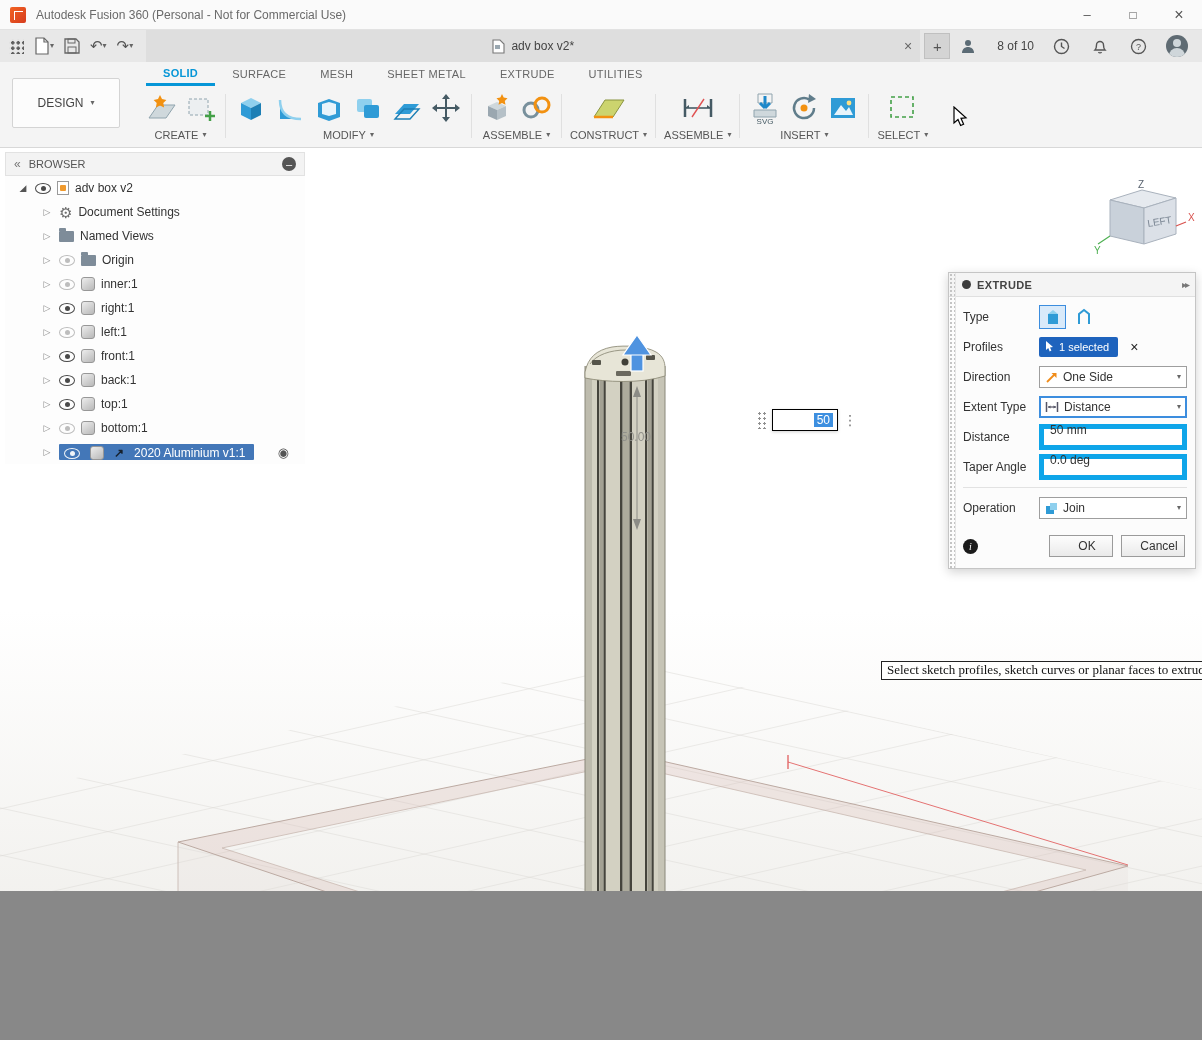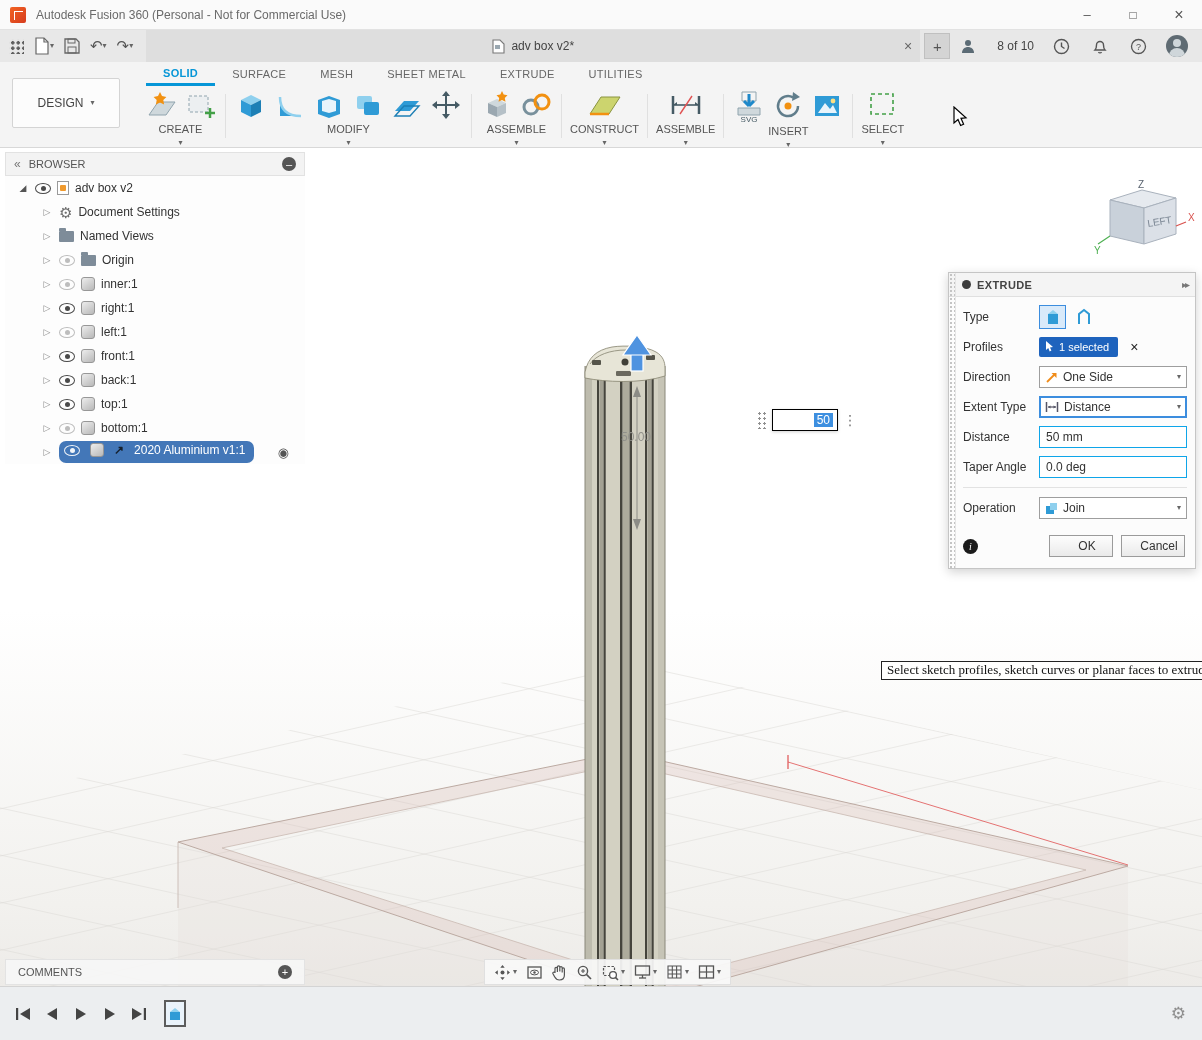--- a/index.html
+++ b/index.html
@@ -1,17 +1,17 @@
 <!DOCTYPE html>
 <html><head>
 <meta charset="utf-8">
 <style>
   * { margin:0; padding:0; box-sizing:border-box; }
   body { font-family:"Liberation Sans", sans-serif; background:#888; }
-  #app { position:relative; width:1202px; height:1040px; background:#5eead4; overflow:hidden; }
+  #app { position:relative; width:1202px; height:891px; background:#5eead4; overflow:hidden; }
 
   
   .titlebar { position:absolute; left:0; top:0; width:100%; height:30px; background:#fafafa;
               border-bottom:1px solid #e2e2e2; display:flex; align-items:center; }
   .fusion-logo { width:16px; height:16px; margin-left:10px; border-radius:2px;
                  background:linear-gradient(135deg,#f26322,#d63c1e); position:relative; }
   .fusion-logo::after { content:""; position:absolute; left:4px; top:4px; width:8px; height:8px;
                  border:1.5px solid #fff; border-right:none; border-bottom:none; }
   .title-text { font-size:12px; color:#6a6a6a; margin-left:10px; }
   .win-controls { margin-left:auto; display:flex; height:30px; }
@@ -53,21 +53,21 @@
             border-bottom:1px solid #d8d8d8; }
   .ribbon-tabs { position:absolute; left:146px; top:0; height:24px; display:flex; }
   .rtab { padding:0 17px; display:flex; align-items:center; font-size:11px; color:#666; letter-spacing:.3px; }
   .rtab.active { color:#0696d7; font-weight:bold; border-bottom:3px solid #0696d7; }
   .design-btn { position:absolute; left:12px; top:16px; width:108px; height:50px; background:#fcfcfc;
                 border:1px solid #d4d4d4; border-radius:2px; display:flex; align-items:center;
                 justify-content:center; gap:7px; font-size:12px; color:#444; }
   .toolgroups { position:absolute; left:136px; top:24px; height:60px; display:flex; align-items:stretch; }
   .tgroup { display:flex; flex-direction:column; align-items:center; justify-content:flex-start; padding:2px 8px 0; }
   .ticons { height:40px; display:flex; align-items:center; gap:5px; }
-  .tlabel { margin-top:1px; font-size:11px; color:#555; display:flex; align-items:center; gap:4px;flex-direction:column; }
+  .tlabel { margin-top:1px; font-size:11px; color:#555; display:flex; align-items:center; gap:4px; }
   .vsep { width:1px; background:#e0e0e0; margin:8px 0; }
   .ribbon-icon { display:flex; align-items:center; justify-content:flex-end; }
 
   
   .canvas { position:absolute; left:0; top:148px; width:1202px; height:840px;
             background:linear-gradient(#ffffff 55%, #f2f1ee 90%, #edebe8); }
   .scene { position:absolute; left:0; top:0; }
 
   .hint { position:absolute; left:881px; top:661px; padding:0 5px 1px; border:1px solid #222;
           background:#fffffe; font-family:"Liberation Serif", serif; font-size:13px; color:#111;
@@ -108,21 +108,21 @@
   .gear-ic { font-size:15px; color:#6e6e6e; line-height:1; }
   .gear-ic::after { content:"⚙"; }
   .folder-ic { width:15px; height:11px; background:#7e8c99; border-radius:1px; position:relative; flex:none; }
   .folder-ic::before { content:""; position:absolute; left:0; top:-3px; width:7px; height:3px; background:#7e8c99;
                        border-radius:1px 1px 0 0; }
   .doc-ic { width:12px; height:14px; background:#fff; border:1px solid #9a9a9a; position:relative; flex:none; }
   .doc-ic::after { content:""; position:absolute; left:2px; top:3px; width:6px; height:6px; background:#f09a2e; border-radius:1px; }
   .body-ic { width:14px; height:14px; border-radius:3px; border:1px solid #979797; flex:none;
              background:linear-gradient(145deg,#ededed,#b8b8b8); }
   .sel-chip { display:flex; align-items:center; gap:10px; background:#4377b8; color:#fff;
-              padding:2px 9px 6px 5px; border-radius:7px; }
+              padding:2px 9px 0 5px; border-radius:1px; }
   .link-arrow { color:#16212e; font-weight:bold; font-size:12px; }
   .link-arrow::after { content:"↗"; }
   .target-ic { margin-left:auto; margin-right:16px; color:#555; font-size:13px; }
   .target-ic::after { content:"◉"; }
 
   
   .dialog { position:absolute; left:948px; top:272px; width:248px; background:#fcfcfc;
             border:1px solid #c5c5c5; box-shadow:0 3px 10px rgba(0,0,0,.18); font-size:12px; color:#333; }
   .dlg-grip { position:absolute; left:0; top:0; bottom:0; width:7px; border-right:1px solid #e6e6e6;
               background-image:radial-gradient(#c4c4c4 1px, transparent 1.1px); background-size:4px 4px; }
@@ -139,22 +139,22 @@
               border:1px solid transparent; margin-right:4px; }
   .type-btn.selected { border-color:#3c8dde; background:#d9eafa; }
   .chip { height:20px; background:#1e63bd; color:#fff; font-size:11px; display:flex; align-items:center;
           gap:5px; padding:0 9px 0 6px; border-radius:2px; }
   .chip-x { margin-left:12px; color:#222; font-size:14px; }
   .chip-x::after { content:"×"; }
   .dropdown { flex:1; height:22px; background:#fff; border:1px solid #9e9e9e; display:flex;
               align-items:center; gap:5px; padding:0 5px; }
   .dropdown.focus { border:2px solid #3c8dde; padding:0 4px; }
   .dropdown .caret { margin-left:auto; }
-  .dinput { flex:1; height:22px; background:#fff; border:1px solid #0ea5e9; display:flex;
-            align-items:center; padding:8px 6px; }
+  .dinput { flex:1; height:22px; background:#fff; border:5px solid #0ea5e9; display:flex;
+            align-items:flex-end; padding:8px 6px; }
   .dsep { height:1px; background:#e2e2e2; margin:5px 0; }
   .dlg-footer { display:flex; align-items:center; padding:8px 10px 11px 14px; }
   .info-ic { width:15px; height:15px; border-radius:50%; background:#1b1b1b; color:#fff; font-size:10px;
              font-style:italic; font-family:"Liberation Serif",serif; display:flex; align-items:center;
              justify-content:center; }
   .spacer { flex:1; }
   .btn { width:64px; height:22px; border:1px solid #9b9b9b; background:linear-gradient(#fdfdfd,#eaeaea);
          display:flex; align-items:center; justify-content:center; margin-left:8px; font-size:12px; color:#333;padding-left:12px; }
 
   

